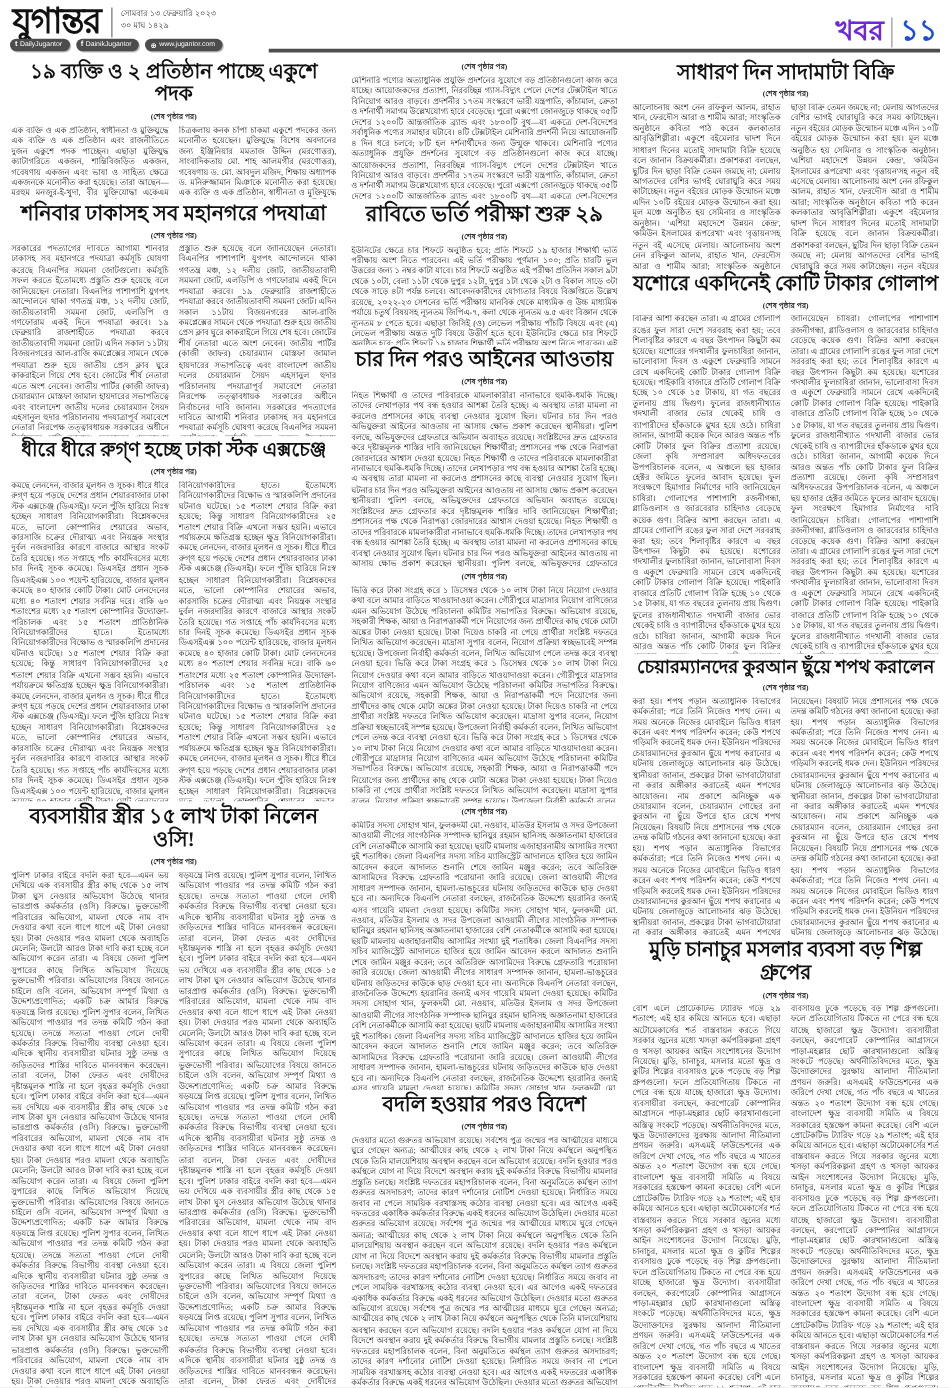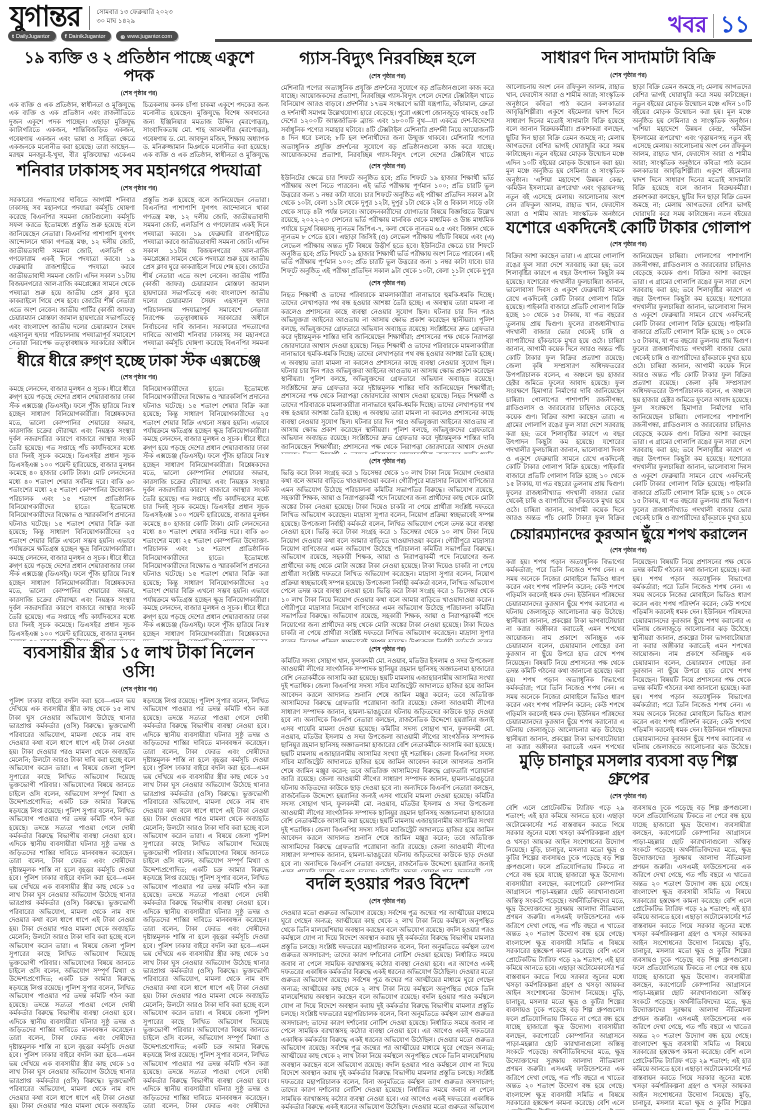--- a/index.html
+++ b/index.html
@@ -99,29 +99,30 @@
           <div class="body cols-2">কমছে লেনদেন, বাজার মূলধন ও সূচক। ধীরে ধীরে রুগ্ণ হয়ে পড়ছে দেশের প্রধান শেয়ারবাজার ঢাকা স্টক এক্সচেঞ্জ (ডিএসই)। ফলে পুঁজি হারিয়ে নিঃস্ব হচ্ছেন সাধারণ বিনিয়োগকারীরা। বিশ্লেষকদের মতে, ভালো কোম্পানির শেয়ারের অভাব, কারসাজি চক্রের দৌরাত্ম্য এবং নিয়ন্ত্রক সংস্থার দুর্বল নজরদারির কারণে বাজারে আস্থার সংকট তৈরি হয়েছে। গত সপ্তাহে পাঁচ কার্যদিবসের মধ্যে চার দিনই সূচক কমেছে। ডিএসইর প্রধান সূচক ডিএসইএক্স ১০০ পয়েন্ট হারিয়েছে, বাজার মূলধন কমেছে ৪০ হাজার কোটি টাকা। মোট লেনদেনের মধ্যে ৪০ শতাংশ শেয়ার সর্বনিম্ন দরে। বাকি ৬০ শতাংশের মধ্যে ২৫ শতাংশ কোম্পানির উদ্যোক্তা-পরিচালক এবং ১৫ শতাংশ প্রাতিষ্ঠানিক বিনিয়োগকারীদের হাতে। ইতোমধ্যে বিনিয়োগকারীদের বিক্ষোভ ও স্মারকলিপি প্রদানের ঘটনাও ঘটেছে। ১৫ শতাংশ শেয়ার বিক্রি করা হয়েছে; কিন্তু সাধারণ বিনিয়োগকারীদের ২৫ শতাংশ শেয়ার বিক্রি এখনো সম্ভব হয়নি। এভাবে পর্যায়ক্রমে ক্ষতিগ্রস্ত হচ্ছেন ক্ষুদ্র বিনিয়োগকারীরা। কমছে লেনদেন, বাজার মূলধন ও সূচক। ধীরে ধীরে রুগ্ণ হয়ে পড়ছে দেশের প্রধান শেয়ারবাজার ঢাকা স্টক এক্সচেঞ্জ (ডিএসই)। ফলে পুঁজি হারিয়ে নিঃস্ব হচ্ছেন সাধারণ বিনিয়োগকারীরা। বিশ্লেষকদের মতে, ভালো কোম্পানির শেয়ারের অভাব, কারসাজি চক্রের দৌরাত্ম্য এবং নিয়ন্ত্রক সংস্থার দুর্বল নজরদারির কারণে বাজারে আস্থার সংকট তৈরি হয়েছে। গত সপ্তাহে পাঁচ কার্যদিবসের মধ্যে চার দিনই সূচক কমেছে। ডিএসইর প্রধান সূচক ডিএসইএক্স ১০০ পয়েন্ট হারিয়েছে, বাজার মূলধন কমেছে ৪০ হাজার কোটি টাকা। মোট লেনদেনের মধ্যে ৪০ শতাংশ শেয়ার সর্বনিম্ন দরে। বাকি ৬০ শতাংশের মধ্যে ২৫ শতাংশ কোম্পানির উদ্যোক্তা-পরিচালক এবং ১৫ শতাংশ প্রাতিষ্ঠানিক বিনিয়োগকারীদের হাতে। ইতোমধ্যে বিনিয়োগকারীদের বিক্ষোভ ও স্মারকলিপি প্রদানের ঘটনাও ঘটেছে। ১৫ শতাংশ শেয়ার বিক্রি করা হয়েছে; কিন্তু সাধারণ বিনিয়োগকারীদের ২৫ শতাংশ শেয়ার বিক্রি এখনো সম্ভব হয়নি। এভাবে পর্যায়ক্রমে ক্ষতিগ্রস্ত হচ্ছেন ক্ষুদ্র বিনিয়োগকারীরা। কমছে লেনদেন, বাজার মূলধন ও সূচক। ধীরে ধীরে রুগ্ণ হয়ে পড়ছে দেশের প্রধান শেয়ারবাজার ঢাকা স্টক এক্সচেঞ্জ (ডিএসই)। ফলে পুঁজি হারিয়ে নিঃস্ব হচ্ছেন সাধারণ বিনিয়োগকারীরা। বিশ্লেষকদের মতে, ভালো কোম্পানির শেয়ারের অভাব, কারসাজি চক্রের দৌরাত্ম্য এবং নিয়ন্ত্রক সংস্থার দুর্বল নজরদারির কারণে বাজারে আস্থার সংকট তৈরি হয়েছে। গত সপ্তাহে পাঁচ কার্যদিবসের মধ্যে চার দিনই সূচক কমেছে। ডিএসইর প্রধান সূচক ডিএসইএক্স ১০০ পয়েন্ট হারিয়েছে, বাজার মূলধন কমেছে ৪০ হাজার কোটি টাকা। মোট লেনদেনের মধ্যে ৪০ শতাংশ শেয়ার সর্বনিম্ন দরে। বাকি ৬০ শতাংশের মধ্যে ২৫ শতাংশ কোম্পানির উদ্যোক্তা-পরিচালক এবং ১৫ শতাংশ প্রাতিষ্ঠানিক বিনিয়োগকারীদের হাতে। ইতোমধ্যে বিনিয়োগকারীদের বিক্ষোভ ও স্মারকলিপি প্রদানের ঘটনাও ঘটেছে। ১৫ শতাংশ শেয়ার বিক্রি করা হয়েছে; কিন্তু সাধারণ বিনিয়োগকারীদের ২৫ শতাংশ শেয়ার বিক্রি এখনো সম্ভব হয়নি। এভাবে পর্যায়ক্রমে ক্ষতিগ্রস্ত হচ্ছেন ক্ষুদ্র বিনিয়োগকারীরা। কমছে লেনদেন, বাজার মূলধন ও সূচক। ধীরে ধীরে রুগ্ণ হয়ে পড়ছে দেশের প্রধান শেয়ারবাজার ঢাকা স্টক এক্সচেঞ্জ (ডিএসই)। ফলে পুঁজি হারিয়ে নিঃস্ব হচ্ছেন সাধারণ বিনিয়োগকারীরা। বিশ্লেষকদের মতে, ভালো কোম্পানির শেয়ারের অভাব, কারসাজি চক্রের দৌরাত্ম্য এবং নিয়ন্ত্রক সংস্থার দুর্বল নজরদারির কারণে বাজারে আস্থার সংকট তৈরি হয়েছে। গত সপ্তাহে পাঁচ কার্যদিবসের মধ্যে চার দিনই সূচক কমেছে। ডিএসইর প্রধান সূচক ডিএসইএক্স ১০০ পয়েন্ট হারিয়েছে, বাজার মূলধন কমেছে ৪০ হাজার কোটি টাকা। মোট লেনদেনের মধ্যে ৪০ শতাংশ শেয়ার সর্বনিম্ন দরে। বাকি ৬০ শতাংশের মধ্যে ২৫ শতাংশ কোম্পানির উদ্যোক্তা-পরিচালক এবং ১৫ শতাংশ প্রাতিষ্ঠানিক বিনিয়োগকারীদের হাতে। ইতোমধ্যে বিনিয়োগকারীদের বিক্ষোভ ও স্মারকলিপি প্রদানের ঘটনাও ঘটেছে। ১৫ শতাংশ শেয়ার বিক্রি করা হয়েছে; কিন্তু সাধারণ বিনিয়োগকারীদের ২৫ শতাংশ শেয়ার বিক্রি এখনো সম্ভব হয়নি। এভাবে পর্যায়ক্রমে ক্ষতিগ্রস্ত হচ্ছেন ক্ষুদ্র বিনিয়োগকারীরা।</div>
         </article>
         <article class="article" style="height: 469px;">
           <h2 class="headline" style="font-size: 16.5px;">ব্যবসায়ীর স্ত্রীর ১৫ লাখ টাকা নিলেন ওসি!</h2>
           <div class="continuation">(শেষ পৃষ্ঠার পর)</div>
           <div class="body cols-2">পুলিশ ঢাকার বাইরে বদলি করা হবে—এমন ভয় দেখিয়ে এক ব্যবসায়ীর স্ত্রীর কাছ থেকে ১৫ লাখ টাকা ঘুস নেওয়ার অভিযোগ উঠেছে থানার ভারপ্রাপ্ত কর্মকর্তার (ওসি) বিরুদ্ধে। ভুক্তভোগী পরিবারের অভিযোগ, মামলা থেকে নাম বাদ দেওয়ার কথা বলে ধাপে ধাপে এই টাকা নেওয়া হয়। টাকা দেওয়ার পরও মামলা থেকে অব্যাহতি মেলেনি; উলটো আরও টাকা দাবি করা হচ্ছে বলে অভিযোগ করেন তারা। এ বিষয়ে জেলা পুলিশ সুপারের কাছে লিখিত অভিযোগ দিয়েছে ভুক্তভোগী পরিবার। অভিযোগের বিষয়ে জানতে চাইলে ওসি বলেন, অভিযোগ সম্পূর্ণ মিথ্যা ও উদ্দেশ্যপ্রণোদিত; একটি চক্র আমার বিরুদ্ধে ষড়যন্ত্রে লিপ্ত রয়েছে। পুলিশ সুপার বলেন, লিখিত অভিযোগ পাওয়ার পর তদন্ত কমিটি গঠন করা হয়েছে। তদন্তে সত্যতা পাওয়া গেলে দোষী কর্মকর্তার বিরুদ্ধে বিভাগীয় ব্যবস্থা নেওয়া হবে। এদিকে স্থানীয় ব্যবসায়ীরা ঘটনার সুষ্ঠু তদন্ত ও জড়িতদের শাস্তির দাবিতে মানববন্ধন করেছেন। তারা বলেন, টাকা ফেরত এবং দোষীদের দৃষ্টান্তমূলক শাস্তি না হলে বৃহত্তর কর্মসূচি দেওয়া হবে। পুলিশ ঢাকার বাইরে বদলি করা হবে—এমন ভয় দেখিয়ে এক ব্যবসায়ীর স্ত্রীর কাছ থেকে ১৫ লাখ টাকা ঘুস নেওয়ার অভিযোগ উঠেছে থানার ভারপ্রাপ্ত কর্মকর্তার (ওসি) বিরুদ্ধে। ভুক্তভোগী পরিবারের অভিযোগ, মামলা থেকে নাম বাদ দেওয়ার কথা বলে ধাপে ধাপে এই টাকা নেওয়া হয়। টাকা দেওয়ার পরও মামলা থেকে অব্যাহতি মেলেনি; উলটো আরও টাকা দাবি করা হচ্ছে বলে অভিযোগ করেন তারা। এ বিষয়ে জেলা পুলিশ সুপারের কাছে লিখিত অভিযোগ দিয়েছে ভুক্তভোগী পরিবার। অভিযোগের বিষয়ে জানতে চাইলে ওসি বলেন, অভিযোগ সম্পূর্ণ মিথ্যা ও উদ্দেশ্যপ্রণোদিত; একটি চক্র আমার বিরুদ্ধে ষড়যন্ত্রে লিপ্ত রয়েছে। পুলিশ সুপার বলেন, লিখিত অভিযোগ পাওয়ার পর তদন্ত কমিটি গঠন করা হয়েছে। তদন্তে সত্যতা পাওয়া গেলে দোষী কর্মকর্তার বিরুদ্ধে বিভাগীয় ব্যবস্থা নেওয়া হবে। এদিকে স্থানীয় ব্যবসায়ীরা ঘটনার সুষ্ঠু তদন্ত ও জড়িতদের শাস্তির দাবিতে মানববন্ধন করেছেন। তারা বলেন, টাকা ফেরত এবং দোষীদের দৃষ্টান্তমূলক শাস্তি না হলে বৃহত্তর কর্মসূচি দেওয়া হবে। পুলিশ ঢাকার বাইরে বদলি করা হবে—এমন ভয় দেখিয়ে এক ব্যবসায়ীর স্ত্রীর কাছ থেকে ১৫ লাখ টাকা ঘুস নেওয়ার অভিযোগ উঠেছে থানার ভারপ্রাপ্ত কর্মকর্তার (ওসি) বিরুদ্ধে। ভুক্তভোগী পরিবারের অভিযোগ, মামলা থেকে নাম বাদ দেওয়ার কথা বলে ধাপে ধাপে এই টাকা নেওয়া হয়। টাকা দেওয়ার পরও মামলা থেকে অব্যাহতি মেলেনি; উলটো আরও টাকা দাবি করা হচ্ছে বলে অভিযোগ করেন তারা। এ বিষয়ে জেলা পুলিশ সুপারের কাছে লিখিত অভিযোগ দিয়েছে ভুক্তভোগী পরিবার। অভিযোগের বিষয়ে জানতে চাইলে ওসি বলেন, অভিযোগ সম্পূর্ণ মিথ্যা ও উদ্দেশ্যপ্রণোদিত; একটি চক্র আমার বিরুদ্ধে ষড়যন্ত্রে লিপ্ত রয়েছে। পুলিশ সুপার বলেন, লিখিত অভিযোগ পাওয়ার পর তদন্ত কমিটি গঠন করা হয়েছে। তদন্তে সত্যতা পাওয়া গেলে দোষী কর্মকর্তার বিরুদ্ধে বিভাগীয় ব্যবস্থা নেওয়া হবে। এদিকে স্থানীয় ব্যবসায়ীরা ঘটনার সুষ্ঠু তদন্ত ও জড়িতদের শাস্তির দাবিতে মানববন্ধন করেছেন। তারা বলেন, টাকা ফেরত এবং দোষীদের দৃষ্টান্তমূলক শাস্তি না হলে বৃহত্তর কর্মসূচি দেওয়া হবে। পুলিশ ঢাকার বাইরে বদলি করা হবে—এমন ভয় দেখিয়ে এক ব্যবসায়ীর স্ত্রীর কাছ থেকে ১৫ লাখ টাকা ঘুস নেওয়ার অভিযোগ উঠেছে থানার ভারপ্রাপ্ত কর্মকর্তার (ওসি) বিরুদ্ধে। ভুক্তভোগী পরিবারের অভিযোগ, মামলা থেকে নাম বাদ দেওয়ার কথা বলে ধাপে ধাপে এই টাকা নেওয়া হয়। টাকা দেওয়ার পরও মামলা থেকে অব্যাহতি মেলেনি; উলটো আরও টাকা দাবি করা হচ্ছে বলে অভিযোগ করেন তারা। এ বিষয়ে জেলা পুলিশ সুপারের কাছে লিখিত অভিযোগ দিয়েছে ভুক্তভোগী পরিবার। অভিযোগের বিষয়ে জানতে চাইলে ওসি বলেন, অভিযোগ সম্পূর্ণ মিথ্যা ও উদ্দেশ্যপ্রণোদিত; একটি চক্র আমার বিরুদ্ধে ষড়যন্ত্রে লিপ্ত রয়েছে। পুলিশ সুপার বলেন, লিখিত অভিযোগ পাওয়ার পর তদন্ত কমিটি গঠন করা হয়েছে। তদন্তে সত্যতা পাওয়া গেলে দোষী কর্মকর্তার বিরুদ্ধে বিভাগীয় ব্যবস্থা নেওয়া হবে। এদিকে স্থানীয় ব্যবসায়ীরা ঘটনার সুষ্ঠু তদন্ত ও জড়িতদের শাস্তির দাবিতে মানববন্ধন করেছেন। তারা বলেন, টাকা ফেরত এবং দোষীদের দৃষ্টান্তমূলক শাস্তি না হলে বৃহত্তর কর্মসূচি দেওয়া হবে। পুলিশ ঢাকার বাইরে বদলি করা হবে—এমন ভয় দেখিয়ে এক ব্যবসায়ীর স্ত্রীর কাছ থেকে ১৫ লাখ টাকা ঘুস নেওয়ার অভিযোগ উঠেছে থানার ভারপ্রাপ্ত কর্মকর্তার (ওসি) বিরুদ্ধে। ভুক্তভোগী পরিবারের অভিযোগ, মামলা থেকে নাম বাদ দেওয়ার কথা বলে ধাপে ধাপে এই টাকা নেওয়া হয়। টাকা দেওয়ার পরও মামলা থেকে অব্যাহতি মেলেনি; উলটো আরও টাকা দাবি করা হচ্ছে বলে অভিযোগ করেন তারা। এ বিষয়ে জেলা পুলিশ সুপারের কাছে লিখিত অভিযোগ দিয়েছে ভুক্তভোগী পরিবার। অভিযোগের বিষয়ে জানতে চাইলে ওসি বলেন, অভিযোগ সম্পূর্ণ মিথ্যা ও উদ্দেশ্যপ্রণোদিত; একটি চক্র আমার বিরুদ্ধে ষড়যন্ত্রে লিপ্ত রয়েছে। পুলিশ সুপার বলেন, লিখিত অভিযোগ পাওয়ার পর তদন্ত কমিটি গঠন করা হয়েছে। তদন্তে সত্যতা পাওয়া গেলে দোষী কর্মকর্তার বিরুদ্ধে বিভাগীয় ব্যবস্থা নেওয়া হবে। এদিকে স্থানীয় ব্যবসায়ীরা ঘটনার সুষ্ঠু তদন্ত ও জড়িতদের শাস্তির দাবিতে মানববন্ধন করেছেন। তারা বলেন, টাকা ফেরত এবং দোষীদের দৃষ্টান্তমূলক শাস্তি না হলে বৃহত্তর কর্মসূচি দেওয়া হবে। পুলিশ ঢাকার বাইরে বদলি করা হবে—এমন ভয় দেখিয়ে এক ব্যবসায়ীর স্ত্রীর কাছ থেকে ১৫ লাখ টাকা ঘুস নেওয়ার অভিযোগ উঠেছে থানার ভারপ্রাপ্ত কর্মকর্তার (ওসি) বিরুদ্ধে। ভুক্তভোগী পরিবারের অভিযোগ, মামলা থেকে নাম বাদ দেওয়ার কথা বলে ধাপে ধাপে এই টাকা নেওয়া হয়। টাকা দেওয়ার পরও মামলা থেকে অব্যাহতি মেলেনি; উলটো আরও টাকা দাবি করা হচ্ছে বলে অভিযোগ করেন তারা। এ বিষয়ে জেলা পুলিশ সুপারের কাছে লিখিত অভিযোগ দিয়েছে ভুক্তভোগী পরিবার। অভিযোগের বিষয়ে জানতে চাইলে ওসি বলেন, অভিযোগ সম্পূর্ণ মিথ্যা ও উদ্দেশ্যপ্রণোদিত; একটি চক্র আমার বিরুদ্ধে ষড়যন্ত্রে লিপ্ত রয়েছে। পুলিশ সুপার বলেন, লিখিত অভিযোগ পাওয়ার পর তদন্ত কমিটি গঠন করা হয়েছে। তদন্তে সত্যতা পাওয়া গেলে দোষী কর্মকর্তার বিরুদ্ধে বিভাগীয় ব্যবস্থা নেওয়া হবে। এদিকে স্থানীয় ব্যবসায়ীরা ঘটনার সুষ্ঠু তদন্ত ও জড়িতদের শাস্তির দাবিতে মানববন্ধন করেছেন। তারা বলেন, টাকা ফেরত এবং দোষীদের দৃষ্টান্তমূলক শাস্তি না হলে বৃহত্তর কর্মসূচি দেওয়া হবে।</div>
         </article>
       </section>
     <section class="colblock">
         <article class="article" style="height: 113px;">
-          <h2 class="headline" style="font-size: 17px;">গ্যাস-বিদ্যুৎ নিরবচ্ছিন্ন হলে</h2>
           <div class="continuation">(শেষ পৃষ্ঠার পর)</div>
           <div class="body cols-1">মেশিনারি পণ্যের অত্যাধুনিক প্রযুক্তি প্রদর্শনের সুযোগে বড় প্রতিষ্ঠানগুলো কাজ করে যাচ্ছে। আয়োজকদের প্রত্যাশা, নিরবচ্ছিন্ন গ্যাস-বিদ্যুৎ পেলে দেশের টেক্সটাইল খাতে বিনিয়োগ আরও বাড়বে। প্রদর্শনীর ১৭তম সংস্করণে ভারী যন্ত্রপাতি, কাঁচামাল, ক্রেতা ও দর্শনার্থী সমাগম উল্লেখযোগ্য হারে বেড়েছে। পুরো এক্সপো জোনজুড়ে থাকছে ৩৫টি দেশের ১২০০টি আন্তর্জাতিক ব্র্যান্ড এবং ১৮০০টি বুথ—যা একত্রে দেশ-বিদেশের সর্বাধুনিক পণ্যের সমাহার ঘটাবে। ৪টি টেক্সটাইল মেশিনারি প্রদর্শনী নিয়ে আয়োজনটি ৪ দিন ধরে চলবে; ৮টি হল দর্শনার্থীদের জন্য উন্মুক্ত থাকবে। মেশিনারি পণ্যের অত্যাধুনিক প্রযুক্তি প্রদর্শনের সুযোগে বড় প্রতিষ্ঠানগুলো কাজ করে যাচ্ছে। আয়োজকদের প্রত্যাশা, নিরবচ্ছিন্ন গ্যাস-বিদ্যুৎ পেলে দেশের টেক্সটাইল খাতে বিনিয়োগ আরও বাড়বে। প্রদর্শনীর ১৭তম সংস্করণে ভারী যন্ত্রপাতি, কাঁচামাল, ক্রেতা ও দর্শনার্থী সমাগম উল্লেখযোগ্য হারে বেড়েছে। পুরো এক্সপো জোনজুড়ে থাকছে ৩৫টি দেশের ১২০০টি আন্তর্জাতিক ব্র্যান্ড এবং ১৮০০টি বুথ—যা একত্রে দেশ-বিদেশের সর্বাধুনিক পণ্যের সমাহার ঘটাবে। ৪টি টেক্সটাইল মেশিনারি প্রদর্শনী নিয়ে আয়োজনটি ৪ দিন ধরে চলবে; ৮টি হল দর্শনার্থীদের জন্য উন্মুক্ত থাকবে।</div>
         </article>
         <article class="article" style="height: 117px;">
+          <h2 class="headline" style="font-size: 17px;">রাবিতে ভর্তি পরীক্ষা শুরু ২৯</h2>
           <div class="continuation">(শেষ পৃষ্ঠার পর)</div>
           <div class="body cols-1">ইউনিটের ক্ষেত্রে চার শিফটে অনুষ্ঠিত হবে; প্রতি শিফটে ১৯ হাজার শিক্ষার্থী ভর্তি পরীক্ষায় অংশ নিতে পারবেন। এই ভর্তি পরীক্ষায় পূর্ণমান ১০০; প্রতি চারটি ভুল উত্তরের জন্য ১ নম্বর কাটা যাবে। চার শিফটে অনুষ্ঠিত এই পরীক্ষা প্রতিদিন সকাল ৯টা থেকে ১০টা, বেলা ১১টা থেকে দুপুর ১২টা, দুপুর ১টা থেকে ২টা ও বিকাল সাড়ে ৩টা থেকে সাড়ে ৪টা পর্যন্ত চলবে। আবেদনকারীদের যোগ্যতার বিষয়ে বিজ্ঞপ্তিতে উল্লেখ রয়েছে, ২০২২-২৩ সেশনের ভর্তি পরীক্ষায় মানবিক থেকে মাধ্যমিক ও উচ্চ মাধ্যমিক পর্যায়ে চতুর্থ বিষয়সহ ন্যূনতম জিপিএ-৭, কলা থেকে ন্যূনতম ৬.৫ এবং বিজ্ঞান থেকে ন্যূনতম ৮ পেতে হবে। এছাড়া জিসিই (ও) লেভেল পরীক্ষায় পাঁচটি বিষয়ে এবং (এ) লেভেল পরীক্ষায় অন্তত দুটি বিষয়ে উত্তীর্ণ হতে হবে। ইউনিটের ক্ষেত্রে চার শিফটে অনুষ্ঠিত হবে; প্রতি শিফটে ১৯ হাজার শিক্ষার্থী ভর্তি পরীক্ষায় অংশ নিতে পারবেন। এই ভর্তি পরীক্ষায় পূর্ণমান ১০০; প্রতি চারটি ভুল উত্তরের জন্য ১ নম্বর কাটা যাবে। চার শিফটে অনুষ্ঠিত এই পরীক্ষা প্রতিদিন সকাল ৯টা থেকে ১০টা, বেলা ১১টা থেকে দুপুর ১২টা, দুপুর ১টা থেকে ২টা ও বিকাল সাড়ে ৩টা থেকে সাড়ে ৪টা পর্যন্ত চলবে। আবেদনকারীদের যোগ্যতার বিষয়ে বিজ্ঞপ্তিতে উল্লেখ রয়েছে, ২০২২-২৩ সেশনের ভর্তি পরীক্ষায় মানবিক থেকে মাধ্যমিক ও উচ্চ মাধ্যমিক পর্যায়ে চতুর্থ বিষয়সহ ন্যূনতম জিপিএ-৭, কলা থেকে ন্যূনতম ৬.৫ এবং বিজ্ঞান থেকে ন্যূনতম ৮ পেতে হবে। এছাড়া জিসিই (ও) লেভেল পরীক্ষায় পাঁচটি বিষয়ে এবং (এ) লেভেল পরীক্ষায় অন্তত দুটি বিষয়ে উত্তীর্ণ হতে হবে।</div>
         </article>
         <article class="article" style="height: 178px;">
+          <h2 class="headline" style="font-size: 16.5px;">চার দিন পরও আইনের আওতায়</h2>
           <div class="continuation">(শেষ পৃষ্ঠার পর)</div>
           <div class="body cols-1">নিহত শিক্ষার্থী ও তাদের পরিবারকে মামলাকারীরা নানাভাবে হুমকি-ধমকি দিচ্ছে। তাদের লেখাপড়ার পথ বন্ধ হওয়ার আশঙ্কা তৈরি হচ্ছে। এ অবস্থায় তারা মামলা না করলেও প্রশাসনের কাছে ব্যবস্থা নেওয়ার সুযোগ ছিল। ঘটনার চার দিন পরও অভিযুক্তরা আইনের আওতায় না আসায় ক্ষোভ প্রকাশ করেছেন স্থানীয়রা। পুলিশ বলছে, অভিযুক্তদের গ্রেফতারে অভিযান অব্যাহত রয়েছে। সংশ্লিষ্টদের দ্রুত গ্রেফতার করে দৃষ্টান্তমূলক শাস্তির দাবি জানিয়েছেন শিক্ষার্থীরা; প্রশাসনের পক্ষ থেকে নিরাপত্তা জোরদারের আশ্বাস দেওয়া হয়েছে। নিহত শিক্ষার্থী ও তাদের পরিবারকে মামলাকারীরা নানাভাবে হুমকি-ধমকি দিচ্ছে। তাদের লেখাপড়ার পথ বন্ধ হওয়ার আশঙ্কা তৈরি হচ্ছে। এ অবস্থায় তারা মামলা না করলেও প্রশাসনের কাছে ব্যবস্থা নেওয়ার সুযোগ ছিল। ঘটনার চার দিন পরও অভিযুক্তরা আইনের আওতায় না আসায় ক্ষোভ প্রকাশ করেছেন স্থানীয়রা। পুলিশ বলছে, অভিযুক্তদের গ্রেফতারে অভিযান অব্যাহত রয়েছে। সংশ্লিষ্টদের দ্রুত গ্রেফতার করে দৃষ্টান্তমূলক শাস্তির দাবি জানিয়েছেন শিক্ষার্থীরা; প্রশাসনের পক্ষ থেকে নিরাপত্তা জোরদারের আশ্বাস দেওয়া হয়েছে। নিহত শিক্ষার্থী ও তাদের পরিবারকে মামলাকারীরা নানাভাবে হুমকি-ধমকি দিচ্ছে। তাদের লেখাপড়ার পথ বন্ধ হওয়ার আশঙ্কা তৈরি হচ্ছে। এ অবস্থায় তারা মামলা না করলেও প্রশাসনের কাছে ব্যবস্থা নেওয়ার সুযোগ ছিল। ঘটনার চার দিন পরও অভিযুক্তরা আইনের আওতায় না আসায় ক্ষোভ প্রকাশ করেছেন স্থানীয়রা। পুলিশ বলছে, অভিযুক্তদের গ্রেফতারে অভিযান অব্যাহত রয়েছে। সংশ্লিষ্টদের দ্রুত গ্রেফতার করে দৃষ্টান্তমূলক শাস্তির দাবি জানিয়েছেন শিক্ষার্থীরা; প্রশাসনের পক্ষ থেকে নিরাপত্তা জোরদারের আশ্বাস দেওয়া হয়েছে। নিহত শিক্ষার্থী ও তাদের পরিবারকে মামলাকারীরা নানাভাবে হুমকি-ধমকি দিচ্ছে। তাদের লেখাপড়ার পথ বন্ধ হওয়ার আশঙ্কা তৈরি হচ্ছে। এ অবস্থায় তারা মামলা না করলেও প্রশাসনের কাছে ব্যবস্থা নেওয়ার সুযোগ ছিল। ঘটনার চার দিন পরও অভিযুক্তরা আইনের আওতায় না আসায় ক্ষোভ প্রকাশ করেছেন স্থানীয়রা। পুলিশ বলছে, অভিযুক্তদের গ্রেফতারে অভিযান অব্যাহত রয়েছে। সংশ্লিষ্টদের দ্রুত গ্রেফতার করে দৃষ্টান্তমূলক শাস্তির দাবি জানিয়েছেন শিক্ষার্থীরা; প্রশাসনের পক্ষ থেকে নিরাপত্তা জোরদারের আশ্বাস দেওয়া হয়েছে।</div>
         </article>
         <article class="article" style="height: 188px;">
           <div class="continuation">(শেষ পৃষ্ঠার পর)</div>
           <div class="body cols-1">ভিত্তি করে টাকা সংগ্রহ করে ১ ডিসেম্বর থেকে ১০ লাখ টাকা নিয়ে নিয়োগ দেওয়ার কথা বলে আমার বাড়িতে খাওয়াদাওয়া করেন। গৌরীপুরে মাদ্রাসার নিয়োগ বাণিজ্যের এমন অভিযোগ উঠেছে পরিচালনা কমিটির সভাপতির বিরুদ্ধে। অভিযোগ রয়েছে, সহকারী শিক্ষক, আয়া ও নিরাপত্তাকর্মী পদে নিয়োগের জন্য প্রার্থীদের কাছ থেকে মোটা অঙ্কের টাকা নেওয়া হয়েছে। টাকা দিয়েও চাকরি না পেয়ে প্রার্থীরা সংশ্লিষ্ট দফতরে লিখিত অভিযোগ করেছেন। মাদ্রাসা সুপার বলেন, নিয়োগ প্রক্রিয়া স্বচ্ছভাবেই সম্পন্ন হয়েছে। উপজেলা নির্বাহী কর্মকর্তা বলেন, লিখিত অভিযোগ পেলে তদন্ত করে ব্যবস্থা নেওয়া হবে। ভিত্তি করে টাকা সংগ্রহ করে ১ ডিসেম্বর থেকে ১০ লাখ টাকা নিয়ে নিয়োগ দেওয়ার কথা বলে আমার বাড়িতে খাওয়াদাওয়া করেন। গৌরীপুরে মাদ্রাসার নিয়োগ বাণিজ্যের এমন অভিযোগ উঠেছে পরিচালনা কমিটির সভাপতির বিরুদ্ধে। অভিযোগ রয়েছে, সহকারী শিক্ষক, আয়া ও নিরাপত্তাকর্মী পদে নিয়োগের জন্য প্রার্থীদের কাছ থেকে মোটা অঙ্কের টাকা নেওয়া হয়েছে। টাকা দিয়েও চাকরি না পেয়ে প্রার্থীরা সংশ্লিষ্ট দফতরে লিখিত অভিযোগ করেছেন। মাদ্রাসা সুপার বলেন, নিয়োগ প্রক্রিয়া স্বচ্ছভাবেই সম্পন্ন হয়েছে। উপজেলা নির্বাহী কর্মকর্তা বলেন, লিখিত অভিযোগ পেলে তদন্ত করে ব্যবস্থা নেওয়া হবে। ভিত্তি করে টাকা সংগ্রহ করে ১ ডিসেম্বর থেকে ১০ লাখ টাকা নিয়ে নিয়োগ দেওয়ার কথা বলে আমার বাড়িতে খাওয়াদাওয়া করেন। গৌরীপুরে মাদ্রাসার নিয়োগ বাণিজ্যের এমন অভিযোগ উঠেছে পরিচালনা কমিটির সভাপতির বিরুদ্ধে। অভিযোগ রয়েছে, সহকারী শিক্ষক, আয়া ও নিরাপত্তাকর্মী পদে নিয়োগের জন্য প্রার্থীদের কাছ থেকে মোটা অঙ্কের টাকা নেওয়া হয়েছে। টাকা দিয়েও চাকরি না পেয়ে প্রার্থীরা সংশ্লিষ্ট দফতরে লিখিত অভিযোগ করেছেন। মাদ্রাসা সুপার বলেন, নিয়োগ প্রক্রিয়া স্বচ্ছভাবেই সম্পন্ন হয়েছে। উপজেলা নির্বাহী কর্মকর্তা বলেন, লিখিত অভিযোগ পেলে তদন্ত করে ব্যবস্থা নেওয়া হবে। ভিত্তি করে টাকা সংগ্রহ করে ১ ডিসেম্বর থেকে ১০ লাখ টাকা নিয়ে নিয়োগ দেওয়ার কথা বলে আমার বাড়িতে খাওয়াদাওয়া করেন। গৌরীপুরে মাদ্রাসার নিয়োগ বাণিজ্যের এমন অভিযোগ উঠেছে পরিচালনা কমিটির সভাপতির বিরুদ্ধে। অভিযোগ রয়েছে, সহকারী শিক্ষক, আয়া ও নিরাপত্তাকর্মী পদে নিয়োগের জন্য প্রার্থীদের কাছ থেকে মোটা অঙ্কের টাকা নেওয়া হয়েছে। টাকা দিয়েও চাকরি না পেয়ে প্রার্থীরা সংশ্লিষ্ট দফতরে লিখিত অভিযোগ করেছেন। মাদ্রাসা সুপার বলেন, নিয়োগ প্রক্রিয়া স্বচ্ছভাবেই সম্পন্ন হয়েছে। উপজেলা নির্বাহী কর্মকর্তা বলেন, লিখিত অভিযোগ পেলে তদন্ত করে ব্যবস্থা নেওয়া হবে।</div>
         </article>
         <article class="article" style="height: 230px;">
           <div class="continuation">(শেষ পৃষ্ঠার পর)</div>
           <div class="body cols-1">কমিটির সদস্য সোহাগ খান, ফুলকদমী মো. নওয়াব, মতিউর ইসলাম ও সদর উপজেলা আওয়ামী লীগের সাংগঠনিক সম্পাদক ছানিয়ুর রহমান ছানিসহ অজ্ঞাতনামা হাজারের বেশি নেতাকর্মীকে আসামি করা হয়েছে। ছয়টি মামলায় এজাহারনামীয় আসামির সংখ্যা দুই শতাধিক। জেলা বিএনপির সদস্য সচিব ম্যাজিস্ট্রেট আদালতে হাজির হয়ে জামিন আবেদন করলে আদালত শুনানি শেষে জামিন মঞ্জুর করেন; তবে অতিরিক্ত আসামিদের বিরুদ্ধে গ্রেফতারি পরোয়ানা জারি রয়েছে। জেলা আওয়ামী লীগের সাধারণ সম্পাদক জানান, হামলা-ভাঙচুরের ঘটনায় জড়িতদের কাউকে ছাড় দেওয়া হবে না। অন্যদিকে বিএনপি নেতারা বলছেন, রাজনৈতিক উদ্দেশ্যে হয়রানির জন্যই এসব গায়েবি মামলা দেওয়া হয়েছে। কমিটির সদস্য সোহাগ খান, ফুলকদমী মো. নওয়াব, মতিউর ইসলাম ও সদর উপজেলা আওয়ামী লীগের সাংগঠনিক সম্পাদক ছানিয়ুর রহমান ছানিসহ অজ্ঞাতনামা হাজারের বেশি নেতাকর্মীকে আসামি করা হয়েছে। ছয়টি মামলায় এজাহারনামীয় আসামির সংখ্যা দুই শতাধিক। জেলা বিএনপির সদস্য সচিব ম্যাজিস্ট্রেট আদালতে হাজির হয়ে জামিন আবেদন করলে আদালত শুনানি শেষে জামিন মঞ্জুর করেন; তবে অতিরিক্ত আসামিদের বিরুদ্ধে গ্রেফতারি পরোয়ানা জারি রয়েছে। জেলা আওয়ামী লীগের সাধারণ সম্পাদক জানান, হামলা-ভাঙচুরের ঘটনায় জড়িতদের কাউকে ছাড় দেওয়া হবে না। অন্যদিকে বিএনপি নেতারা বলছেন, রাজনৈতিক উদ্দেশ্যে হয়রানির জন্যই এসব গায়েবি মামলা দেওয়া হয়েছে। কমিটির সদস্য সোহাগ খান, ফুলকদমী মো. নওয়াব, মতিউর ইসলাম ও সদর উপজেলা আওয়ামী লীগের সাংগঠনিক সম্পাদক ছানিয়ুর রহমান ছানিসহ অজ্ঞাতনামা হাজারের বেশি নেতাকর্মীকে আসামি করা হয়েছে। ছয়টি মামলায় এজাহারনামীয় আসামির সংখ্যা দুই শতাধিক। জেলা বিএনপির সদস্য সচিব ম্যাজিস্ট্রেট আদালতে হাজির হয়ে জামিন আবেদন করলে আদালত শুনানি শেষে জামিন মঞ্জুর করেন; তবে অতিরিক্ত আসামিদের বিরুদ্ধে গ্রেফতারি পরোয়ানা জারি রয়েছে। জেলা আওয়ামী লীগের সাধারণ সম্পাদক জানান, হামলা-ভাঙচুরের ঘটনায় জড়িতদের কাউকে ছাড় দেওয়া হবে না। অন্যদিকে বিএনপি নেতারা বলছেন, রাজনৈতিক উদ্দেশ্যে হয়রানির জন্যই এসব গায়েবি মামলা দেওয়া হয়েছে। কমিটির সদস্য সোহাগ খান, ফুলকদমী মো. নওয়াব, মতিউর ইসলাম ও সদর উপজেলা আওয়ামী লীগের সাংগঠনিক সম্পাদক ছানিয়ুর রহমান ছানিসহ অজ্ঞাতনামা হাজারের বেশি নেতাকর্মীকে আসামি করা হয়েছে। ছয়টি মামলায় এজাহারনামীয় আসামির সংখ্যা দুই শতাধিক। জেলা বিএনপির সদস্য সচিব ম্যাজিস্ট্রেট আদালতে হাজির হয়ে জামিন আবেদন করলে আদালত শুনানি শেষে জামিন মঞ্জুর করেন; তবে অতিরিক্ত আসামিদের বিরুদ্ধে গ্রেফতারি পরোয়ানা জারি রয়েছে। জেলা আওয়ামী লীগের সাধারণ সম্পাদক জানান, হামলা-ভাঙচুরের ঘটনায় জড়িতদের কাউকে ছাড় দেওয়া হবে না। অন্যদিকে বিএনপি নেতারা বলছেন, রাজনৈতিক উদ্দেশ্যে হয়রানির জন্যই এসব গায়েবি মামলা দেওয়া হয়েছে।</div>

